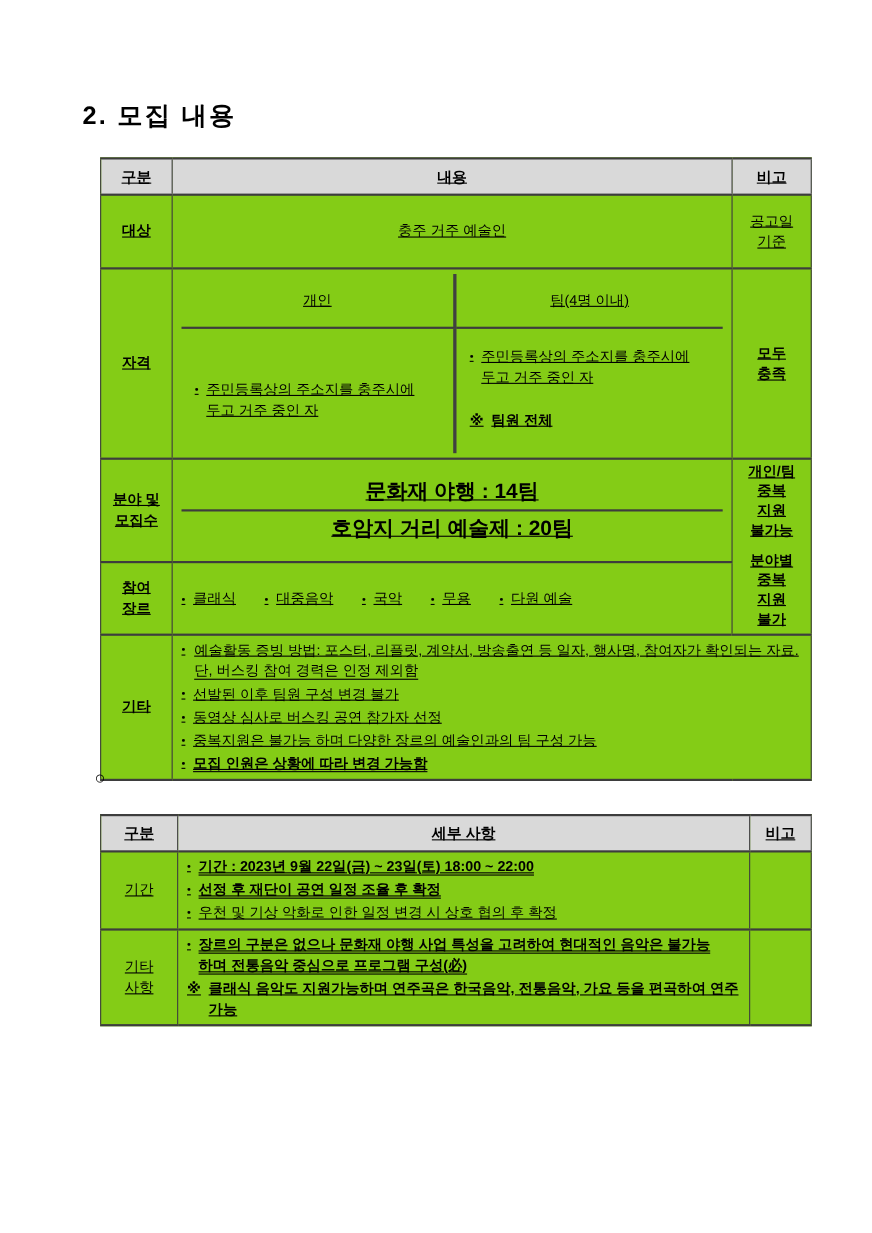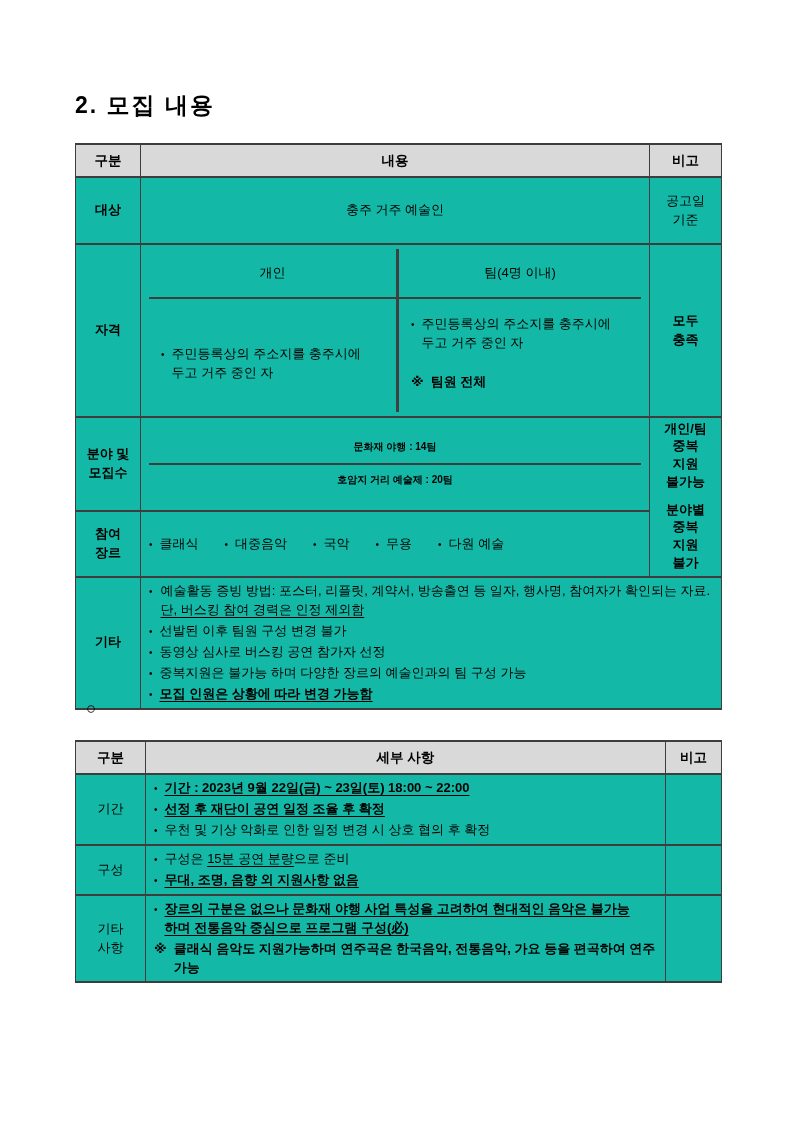--- a/index.html
+++ b/index.html
@@ -7,21 +7,21 @@
     width:793px;height:1121px;background:#ffffff;position:relative;
     font-family:"Liberation Sans","DejaVu Sans",sans-serif;color:#000;
     -webkit-font-smoothing:antialiased;
   }
   .page-title{
     position:absolute;left:75px;top:90px;margin:0;
     font-size:23px;font-weight:700;letter-spacing:2px;
   }
   table.doc{
     border-collapse:collapse;table-layout:fixed;
-    position:absolute;left:75px;background:#14b8a6;
+    position:absolute;left:91px;background:#84cc16;text-decoration:underline;
   }
   table.doc td,table.doc th{
     border:1px solid #3d3d3d;
     border-top-width:2px;border-bottom-width:2px;
     padding:4px 8px;vertical-align:middle;
     font-size:13px;line-height:1.45;word-break:keep-all;
   }
   table.doc th{
     background:#d9d9d9;font-weight:700;font-size:13.5px;
     text-align:center;height:27px;padding:2px 4px;
@@ -46,21 +46,21 @@
   
   .qual-grid{display:grid;grid-template-columns:250px 1fr;grid-template-rows:50px 1fr;height:163px;}
   .qual-grid>div{box-sizing:border-box;}
   .qg-c1{border-right:3px solid #404040;}
   .qg-head{display:flex;align-items:center;justify-content:center;border-bottom:2px solid #3d3d3d;font-size:13px;}
   .qg-body{padding:10px 12px;display:flex;flex-direction:column;}
   .qg-body.left{justify-content:center;padding-top:26px;}
   .qg-body.right{justify-content:flex-start;padding-top:16px;gap:20px;}
   
   .field-stack{display:flex;flex-direction:column;height:64px;}
-  .field-stack>div{flex:1;display:flex;align-items:center;justify-content:center;font-weight:700;font-size:10px;}
+  .field-stack>div{flex:1;display:flex;align-items:center;justify-content:center;font-weight:700;font-size:19px;}
   .field-stack>div:first-child{border-bottom:2px solid #3d3d3d;}
   
   .note-stack{display:flex;flex-direction:column;gap:12px;}
   .note-stack>div{display:flex;align-items:center;justify-content:center;font-weight:700;white-space:pre-line;text-align:center;font-size:13px;line-height:1.35;}
   .note-stack .n1{height:66px;}
   .note-stack .n2{height:72px;}
   
   .li{display:flex;gap:7px;align-items:flex-start;}
   .li .b{flex:0 0 auto;font-size:10px;line-height:1.9;}
   .li .t{flex:1;}
@@ -248,36 +248,20 @@
         </div>
         <div class="li">
           <span class="b">•</span>
           <span class="t">우천 및 기상 악화로 인한 일정 변경 시 상호 협의 후 확정</span>
         </div>
       </div>
     </td>
     <td></td>
   </tr>
 
-  <tr style="height:44px;">
-    <td class="lbl2">구성</td>
-    <td>
-      <div class="list">
-        <div class="li">
-          <span class="b">•</span>
-          <span class="t"><span>구성은 </span><span class="u">15분 공연 분량</span><span>으로 준비</span></span>
-        </div>
-        <div class="li">
-          <span class="b">•</span>
-          <span class="t bold u">무대, 조명, 음향 외 지원사항 없음</span>
-        </div>
-      </div>
-    </td>
-    <td></td>
-  </tr>
 
   <tr style="height:74px;">
     <td class="lbl2">기타
 사항</td>
     <td>
       <div class="list">
         <div class="li">
           <span class="b">•</span>
           <span class="t bold u">장르의 구분은 없으나 문화재 야행 사업 특성을 고려하여 현대적인 음악은 불가능 하며 전통음악 중심으로 프로그램 구성(必)</span>
         </div>

